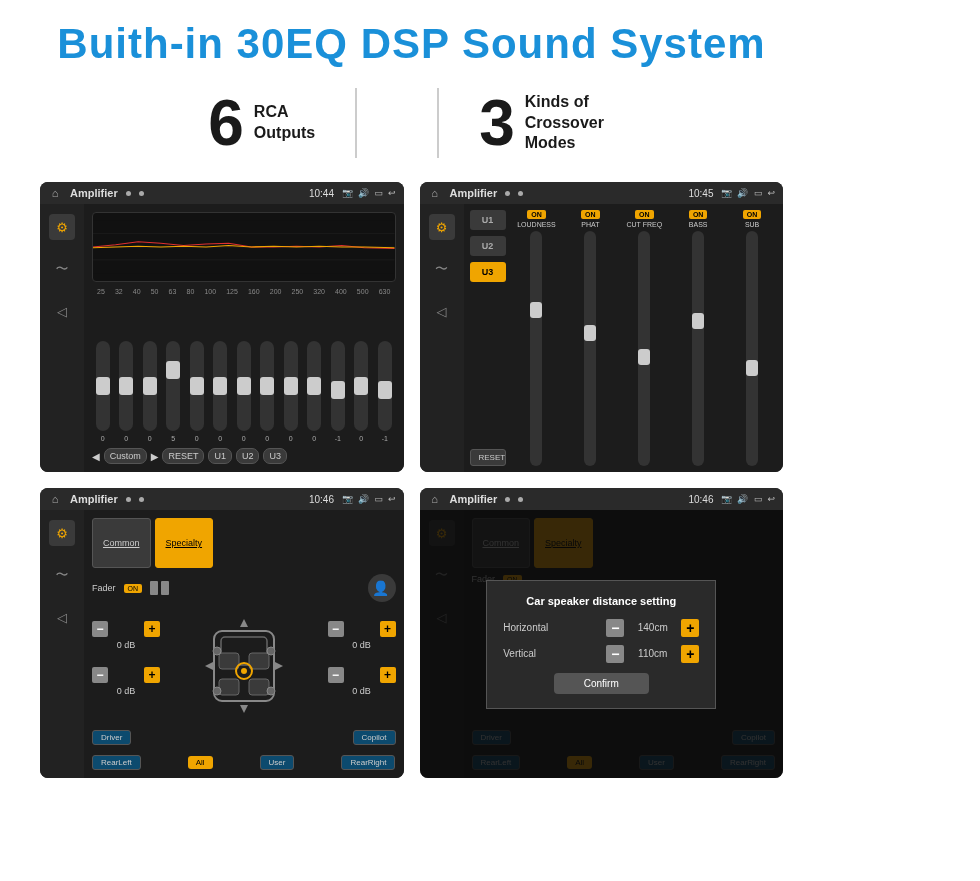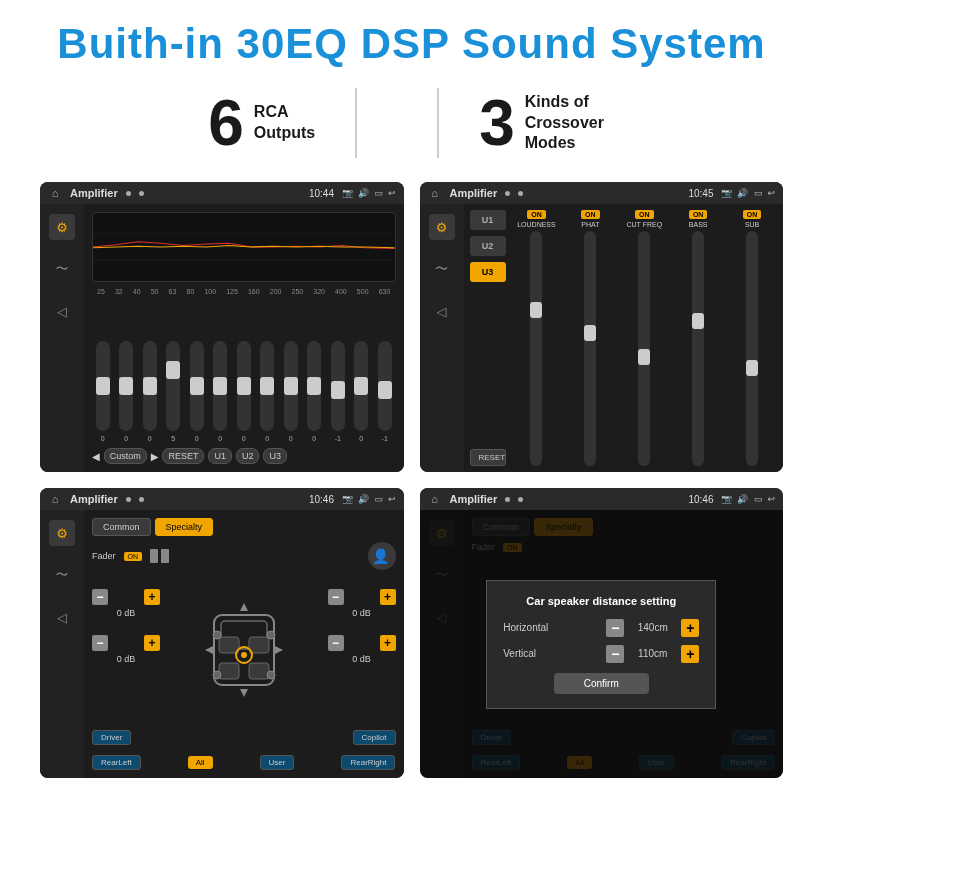--- a/index.html
+++ b/index.html
@@ -319,26 +319,27 @@
       padding: 8px;
       display: flex;
       flex-direction: column;
       gap: 6px;
     }
     .cross-tabs {
       display: flex;
       gap: 4px;
     }
     .cross-tab {
-      padding: 3px 10px;
+      padding: 19px 10px;
       border-radius: 3px;
       font-size: 9px;
       color: #ccc;
       background: #3a3a3a;
       border: 1px solid #555;
+      text-decoration: underline;
     }
     .cross-tab.active {
       background: #f0a500;
       color: #000;
       border-color: #f0a500;
     }
     .cross-fader-row {
       display: flex;
       align-items: center;
       gap: 8px;

